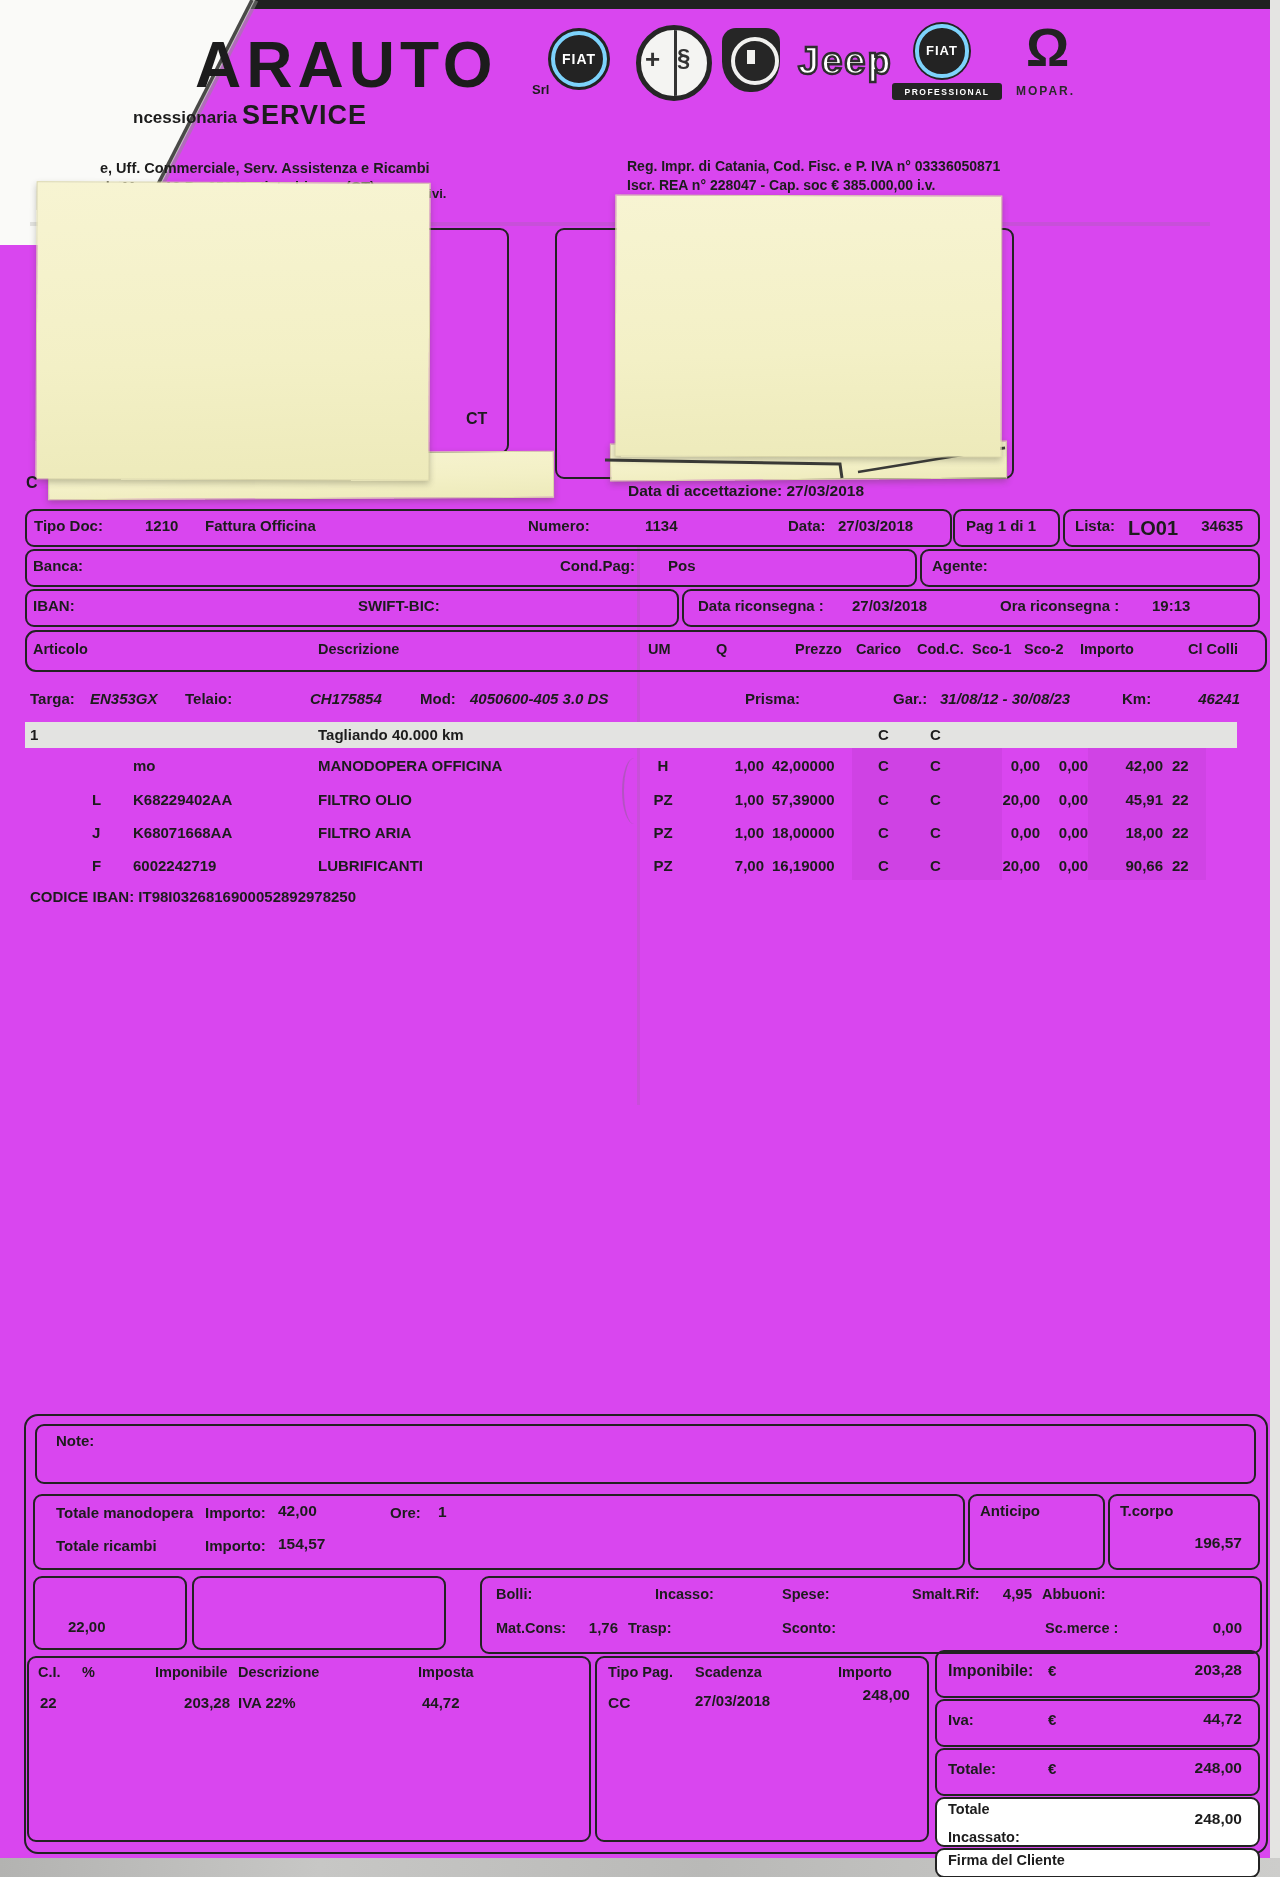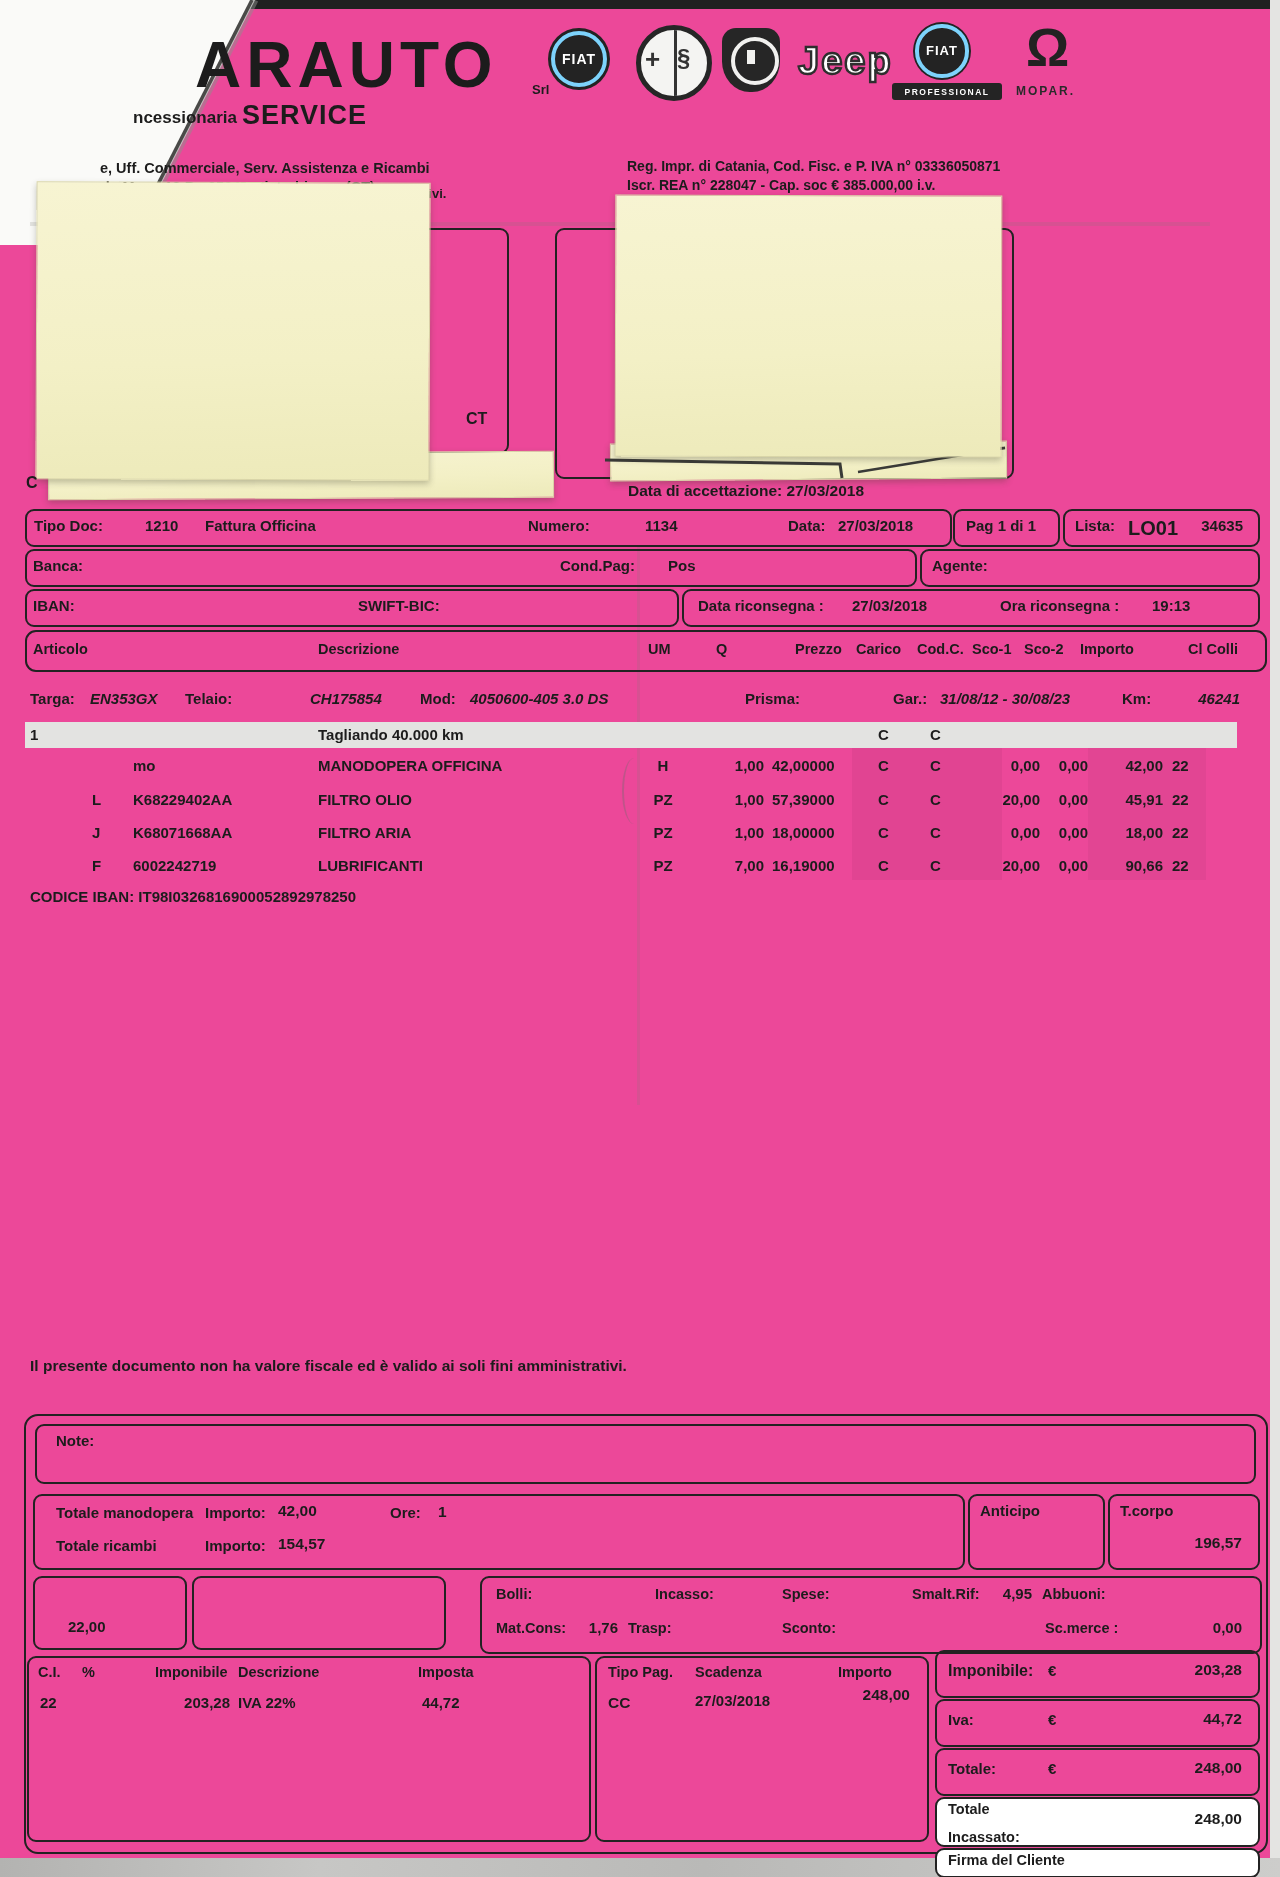--- a/index.html
+++ b/index.html
@@ -1,17 +1,17 @@
 <!DOCTYPE html>
 <html><head>
 <meta charset="utf-8">
 <style>
   html,body{margin:0;padding:0;background:#d8d8d6;}
   #canvas{position:relative;width:1280px;height:1877px;margin:0 auto;overflow:hidden;
-          background:#ec4899;font-family:"Liberation Sans",sans-serif;color:#1c1c1c;}
+          background:#d946ef;font-family:"Liberation Sans",sans-serif;color:#1c1c1c;}
   .abs{position:absolute;}
   .t{position:absolute;white-space:nowrap;font-weight:700;color:#1c1c1c;}
   .t6{font-weight:600;}
   .bi{font-style:italic;font-weight:700;}
   .ra{text-align:right;}
   .rbox{position:absolute;border:2.6px solid #222;border-radius:9px;background:transparent;}
   .sticky{position:absolute;background:linear-gradient(178deg,#f7f4d2 0%,#f3f0c6 60%,#edeaba 100%);
           border:1px solid #d9d5a8;box-shadow:0 3px 6px rgba(60,60,40,.30);}
   .fadeline{position:absolute;background:rgba(120,120,118,.18);}
   .logo-circle{position:absolute;border-radius:50%;background:#232323;display:flex;align-items:center;justify-content:center;}
@@ -233,21 +233,20 @@
     <span class="c-sco2">0,00</span>
     <span class="c-importo">90,66</span>
     <span class="c-colli">22</span>
   </div>
 
   <div class="t" style="left:30px;top:888px;font-size:15px;">
     <span>CODICE IBAN:</span>
     <span>IT98I0326816900052892978250</span>
   </div>
 
-  <div class="t t6" style="left:30px;top:1357px;font-size:15.5px;">Il presente documento non ha valore fiscale ed è valido ai soli fini amministrativi.</div>
 
   <div class="rbox" style="left:24px;top:1414px;width:1240px;height:436px;border-radius:14px;"></div>
 
   <div class="rbox" style="left:35px;top:1424px;width:1217px;height:56px;"></div>
   <div class="t t6" style="left:56px;top:1432px;font-size:15px;">Note:</div>
 
   <div class="rbox" style="left:33px;top:1494px;width:928px;height:72px;"></div>
   <div class="t t6" style="left:56px;top:1504px;font-size:15px;">Totale manodopera</div>
   <div class="t t6" style="left:205px;top:1504px;font-size:15px;">Importo:</div>
   <div class="t" style="left:278px;top:1502px;font-size:15.5px;">42,00</div>

